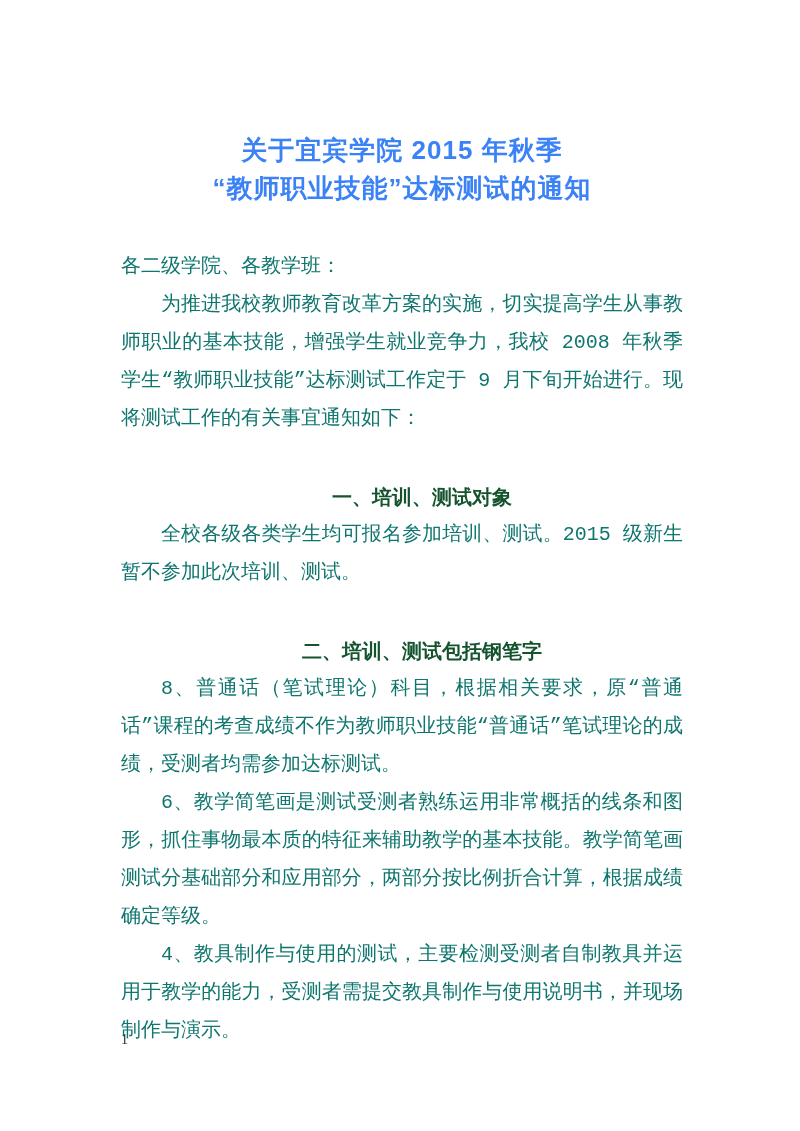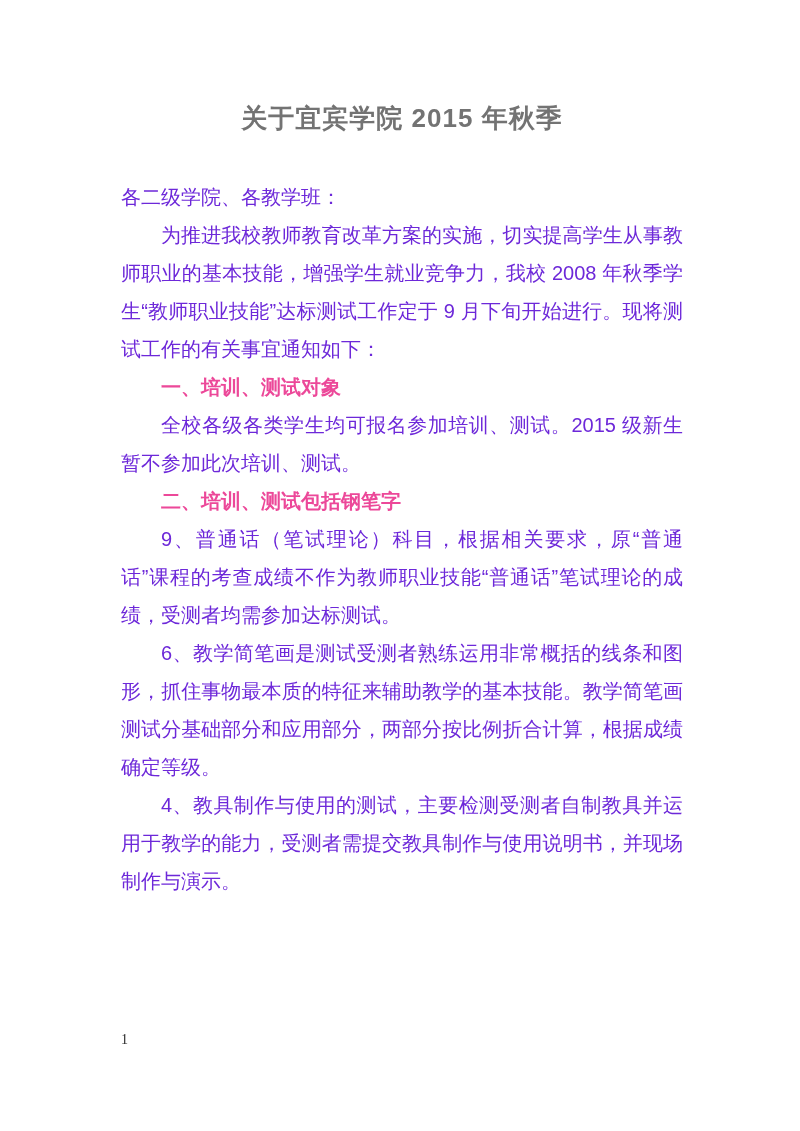--- a/index.html
+++ b/index.html
@@ -22,70 +22,73 @@
     top: 0;
     width: 562px;
   }
   .title-block {
     padding-top: 99px;
     text-align: center;
     font-family: "Liberation Sans", sans-serif;
     font-weight: 700;
     font-size: 26px;
     line-height: 38px;
-    color: #737373;
+    color: #3b82f6;
     letter-spacing: 1px;
+    margin-top: 32px;
   }
   .doc-body {
     margin-top: 41px;
     font-size: 20px;
     line-height: 38px;
   }
   .doc-body p {
     margin: 0;
     padding: 0;
     text-align: justify;
     text-justify: inter-ideograph;
     text-indent: 2em;
-    font-family: Liberation Sans, sans-serif;
-    color: #6d28d9;
+    font-family: Liberation Mono, monospace;
+    color: #0f766e;
   }
   .doc-body p.salutation {
     text-indent: 0;
     text-align: left;
   }
   .doc-body p.heading {
     font-weight: 700;
     font-family: "Liberation Sans", sans-serif;
-    color: #ec4899;
-    text-align: left;
+    color: #14532d;
+    text-align: center;
+    margin-top: 40px;
   }
   .page-number {
     position: absolute;
     left: 121px;
     top: 1030px;
     font-size: 14px;
     line-height: 20px;
     font-family: "Liberation Serif", serif;
     color: #2a2a2a;
   }
 </style>
 </head>
 <body>
 
 <div class="page">
   <div class="content">
     <div class="title-block">
       <div>关于宜宾学院 2015 年秋季</div>
+      <div>“教师职业技能”达标测试的通知</div>
     </div>
     <div class="doc-body">
         <p class="salutation">各二级学院、各教学班：</p>
         <p class="para">为推进我校教师教育改革方案的实施，切实提高学生从事教师职业的基本技能，增强学生就业竞争力，我校 2008 年秋季学生“教师职业技能”达标测试工作定于 9 月下旬开始进行。现将测试工作的有关事宜通知如下：</p>
         <p class="heading">一、培训、测试对象</p>
         <p class="para">全校各级各类学生均可报名参加培训、测试。2015 级新生暂不参加此次培训、测试。</p>
         <p class="heading">二、培训、测试包括钢笔字</p>
-        <p class="para">9、普通话（笔试理论）科目，根据相关要求，原“普通话”课程的考查成绩不作为教师职业技能“普通话”笔试理论的成绩，受测者均需参加达标测试。</p>
+        <p class="para">8、普通话（笔试理论）科目，根据相关要求，原“普通话”课程的考查成绩不作为教师职业技能“普通话”笔试理论的成绩，受测者均需参加达标测试。</p>
         <p class="para">6、教学简笔画是测试受测者熟练运用非常概括的线条和图形，抓住事物最本质的特征来辅助教学的基本技能。教学简笔画测试分基础部分和应用部分，两部分按比例折合计算，根据成绩确定等级。</p>
         <p class="para">4、教具制作与使用的测试，主要检测受测者自制教具并运用于教学的能力，受测者需提交教具制作与使用说明书，并现场制作与演示。</p>
       </div>
   </div>
   <div class="page-number">1</div>
 </div>
 
 </body></html>

